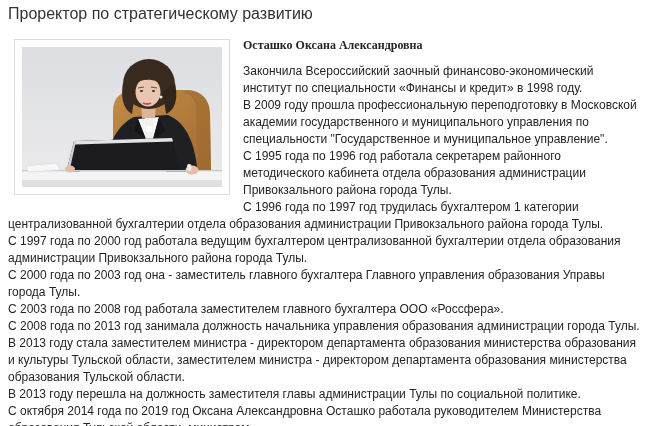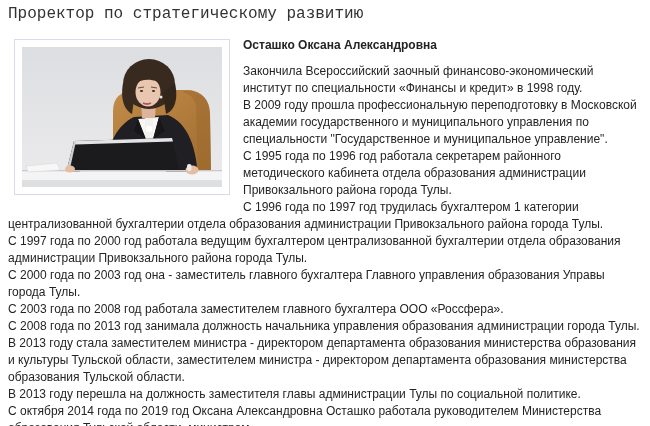--- a/index.html
+++ b/index.html
@@ -16,39 +16,39 @@
     font-size: 12px;
     color: #242424;
     overflow: hidden;
   }
   .page-title {
     font-size: 16px;
     font-weight: normal;
     color: #333333;
     margin: 0 0 13px 0;
     line-height: 20px;
-    font-family: Liberation Mono, monospace;
   }
   .content {
     width: 634px;
     line-height: 17px;
   }
   .photo-frame {
     float: left;
     margin: 2px 13px 8px 6px;
     border: 1px solid #d9daeb;
     background: #ffffff;
     padding: 7px;
     width: 200px;
     height: 140px;
   }
   .photo-frame svg { display: block; }
   .person-name {
     font-weight: bold;
     margin: 1px 0 9px 0;
+    font-family: Liberation Serif, serif;
   }
   .bio {
     line-height: 17px;
   }
 </style>
 </head>
 <body>
 
 <main>
 

